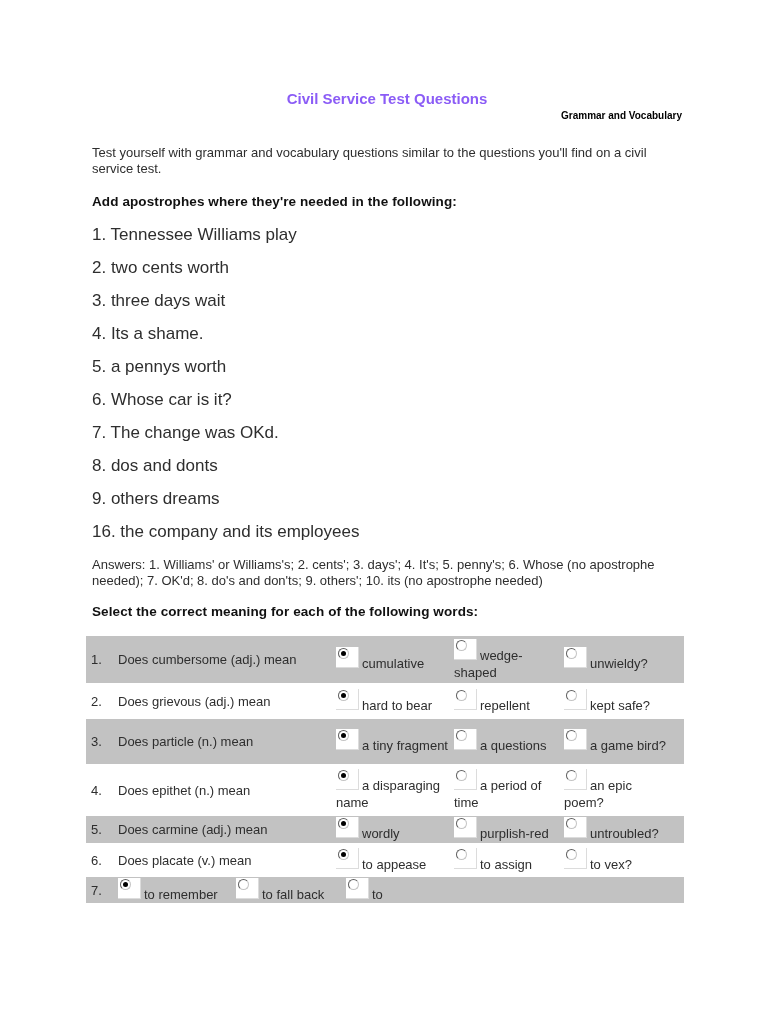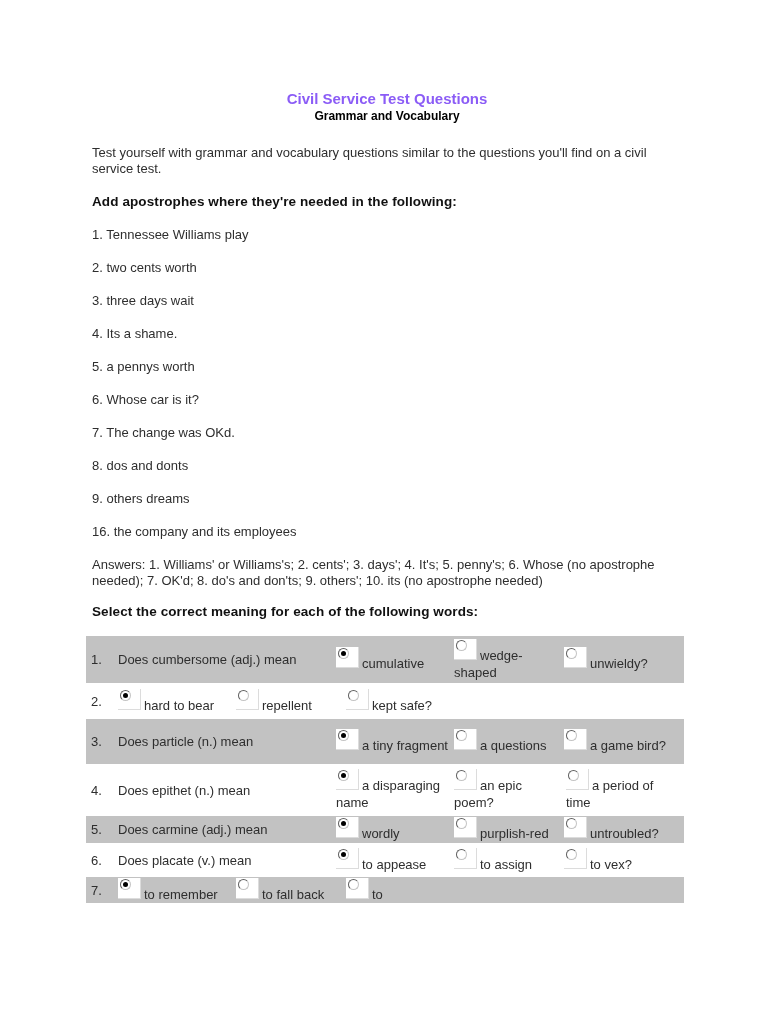--- a/index.html
+++ b/index.html
@@ -10,29 +10,29 @@
     color:#2e2e2e;
     overflow:hidden;
   }
   .page { box-sizing:border-box; width:768px; padding:90px 86px 0 92px; }
 
   .title {
     margin:0; font-size:15px; line-height:18px; font-weight:700;
     text-align:center; color:#8b5cf6;
   }
   .subtitle {
-    margin:0 0 21px; font-size:12px; line-height:16px; font-weight:700;
-    text-align:center; color:#000;
+    margin:0 0 21px; font-size:10px; line-height:16px; font-weight:700;
+    text-align:right; color:#000;
   }
   .intro { margin:0 0 17px; font-size:13px; line-height:16px; }
   .sec-h {
     margin:0 0 17px; font-size:13.5px; line-height:16px; font-weight:700;
     color:#111; letter-spacing:0.1px;
   }
-  .item { margin:0 0 17px; font-size:13px; line-height:16px; }
+  .item { margin:0 0 17px; font-size:17px; line-height:16px; }
   .item:last-of-type { margin-bottom:16px; }
   .answers { margin:0 0 15px; font-size:13px; line-height:16px; }
   .sec-h.second { margin-bottom:16px; }
 
   
   .quiz { margin-left:-6px; width:598px; font-size:13px; }
   .t-row {
     display:flex; align-items:center;
     box-sizing:border-box; padding-left:5px; margin-bottom:2px;
   }
@@ -103,39 +103,40 @@
     <div class="t-row">
       <div class="c-num">1.</div>
       <div class="c-q">Does cumbersome (adj.) mean</div>
       <div class="c-opt c-a"><span class="rb sel"></span><span class="ol">cumulative</span></div>
       <div class="c-opt c-b"><span class="rb"></span><span class="ol">wedge-shaped</span></div>
       <div class="c-opt c-c"><span class="rb"></span><span class="ol">unwieldy?</span></div>
     </div>
 
     <div class="t-row">
       <div class="c-num">2.</div>
+      <div class="c-q">Does grievous (adj.) mean</div>
       <div class="c-opt c-a"><span class="rb sel"></span><span class="ol">hard to bear</span></div>
       <div class="c-opt c-b"><span class="rb"></span><span class="ol">repellent</span></div>
       <div class="c-opt c-c"><span class="rb"></span><span class="ol">kept safe?</span></div>
     </div>
 
     <div class="t-row">
       <div class="c-num">3.</div>
       <div class="c-q">Does particle (n.) mean</div>
       <div class="c-opt c-a"><span class="rb sel"></span><span class="ol">a tiny fragment</span></div>
       <div class="c-opt c-b"><span class="rb"></span><span class="ol">a questions</span></div>
       <div class="c-opt c-c"><span class="rb"></span><span class="ol">a game bird?</span></div>
     </div>
 
     <div class="t-row">
       <div class="c-num">4.</div>
       <div class="c-q">Does epithet (n.) mean</div>
       <div class="c-opt c-a"><span class="rb sel"></span><span class="ol">a disparaging name</span></div>
+      <div class="c-opt c-b"><span class="rb"></span><span class="ol">a period of time</span></div>
       <div class="c-opt c-c"><span class="rb"></span><span class="ol">an epic poem?</span></div>
-      <div class="c-opt c-b"><span class="rb"></span><span class="ol">a period of time</span></div>
     </div>
 
     <div class="t-row">
       <div class="c-num">5.</div>
       <div class="c-q">Does carmine (adj.) mean</div>
       <div class="c-opt c-a"><span class="rb sel"></span><span class="ol">wordly</span></div>
       <div class="c-opt c-b"><span class="rb"></span><span class="ol">purplish-red</span></div>
       <div class="c-opt c-c"><span class="rb"></span><span class="ol">untroubled?</span></div>
     </div>
 

